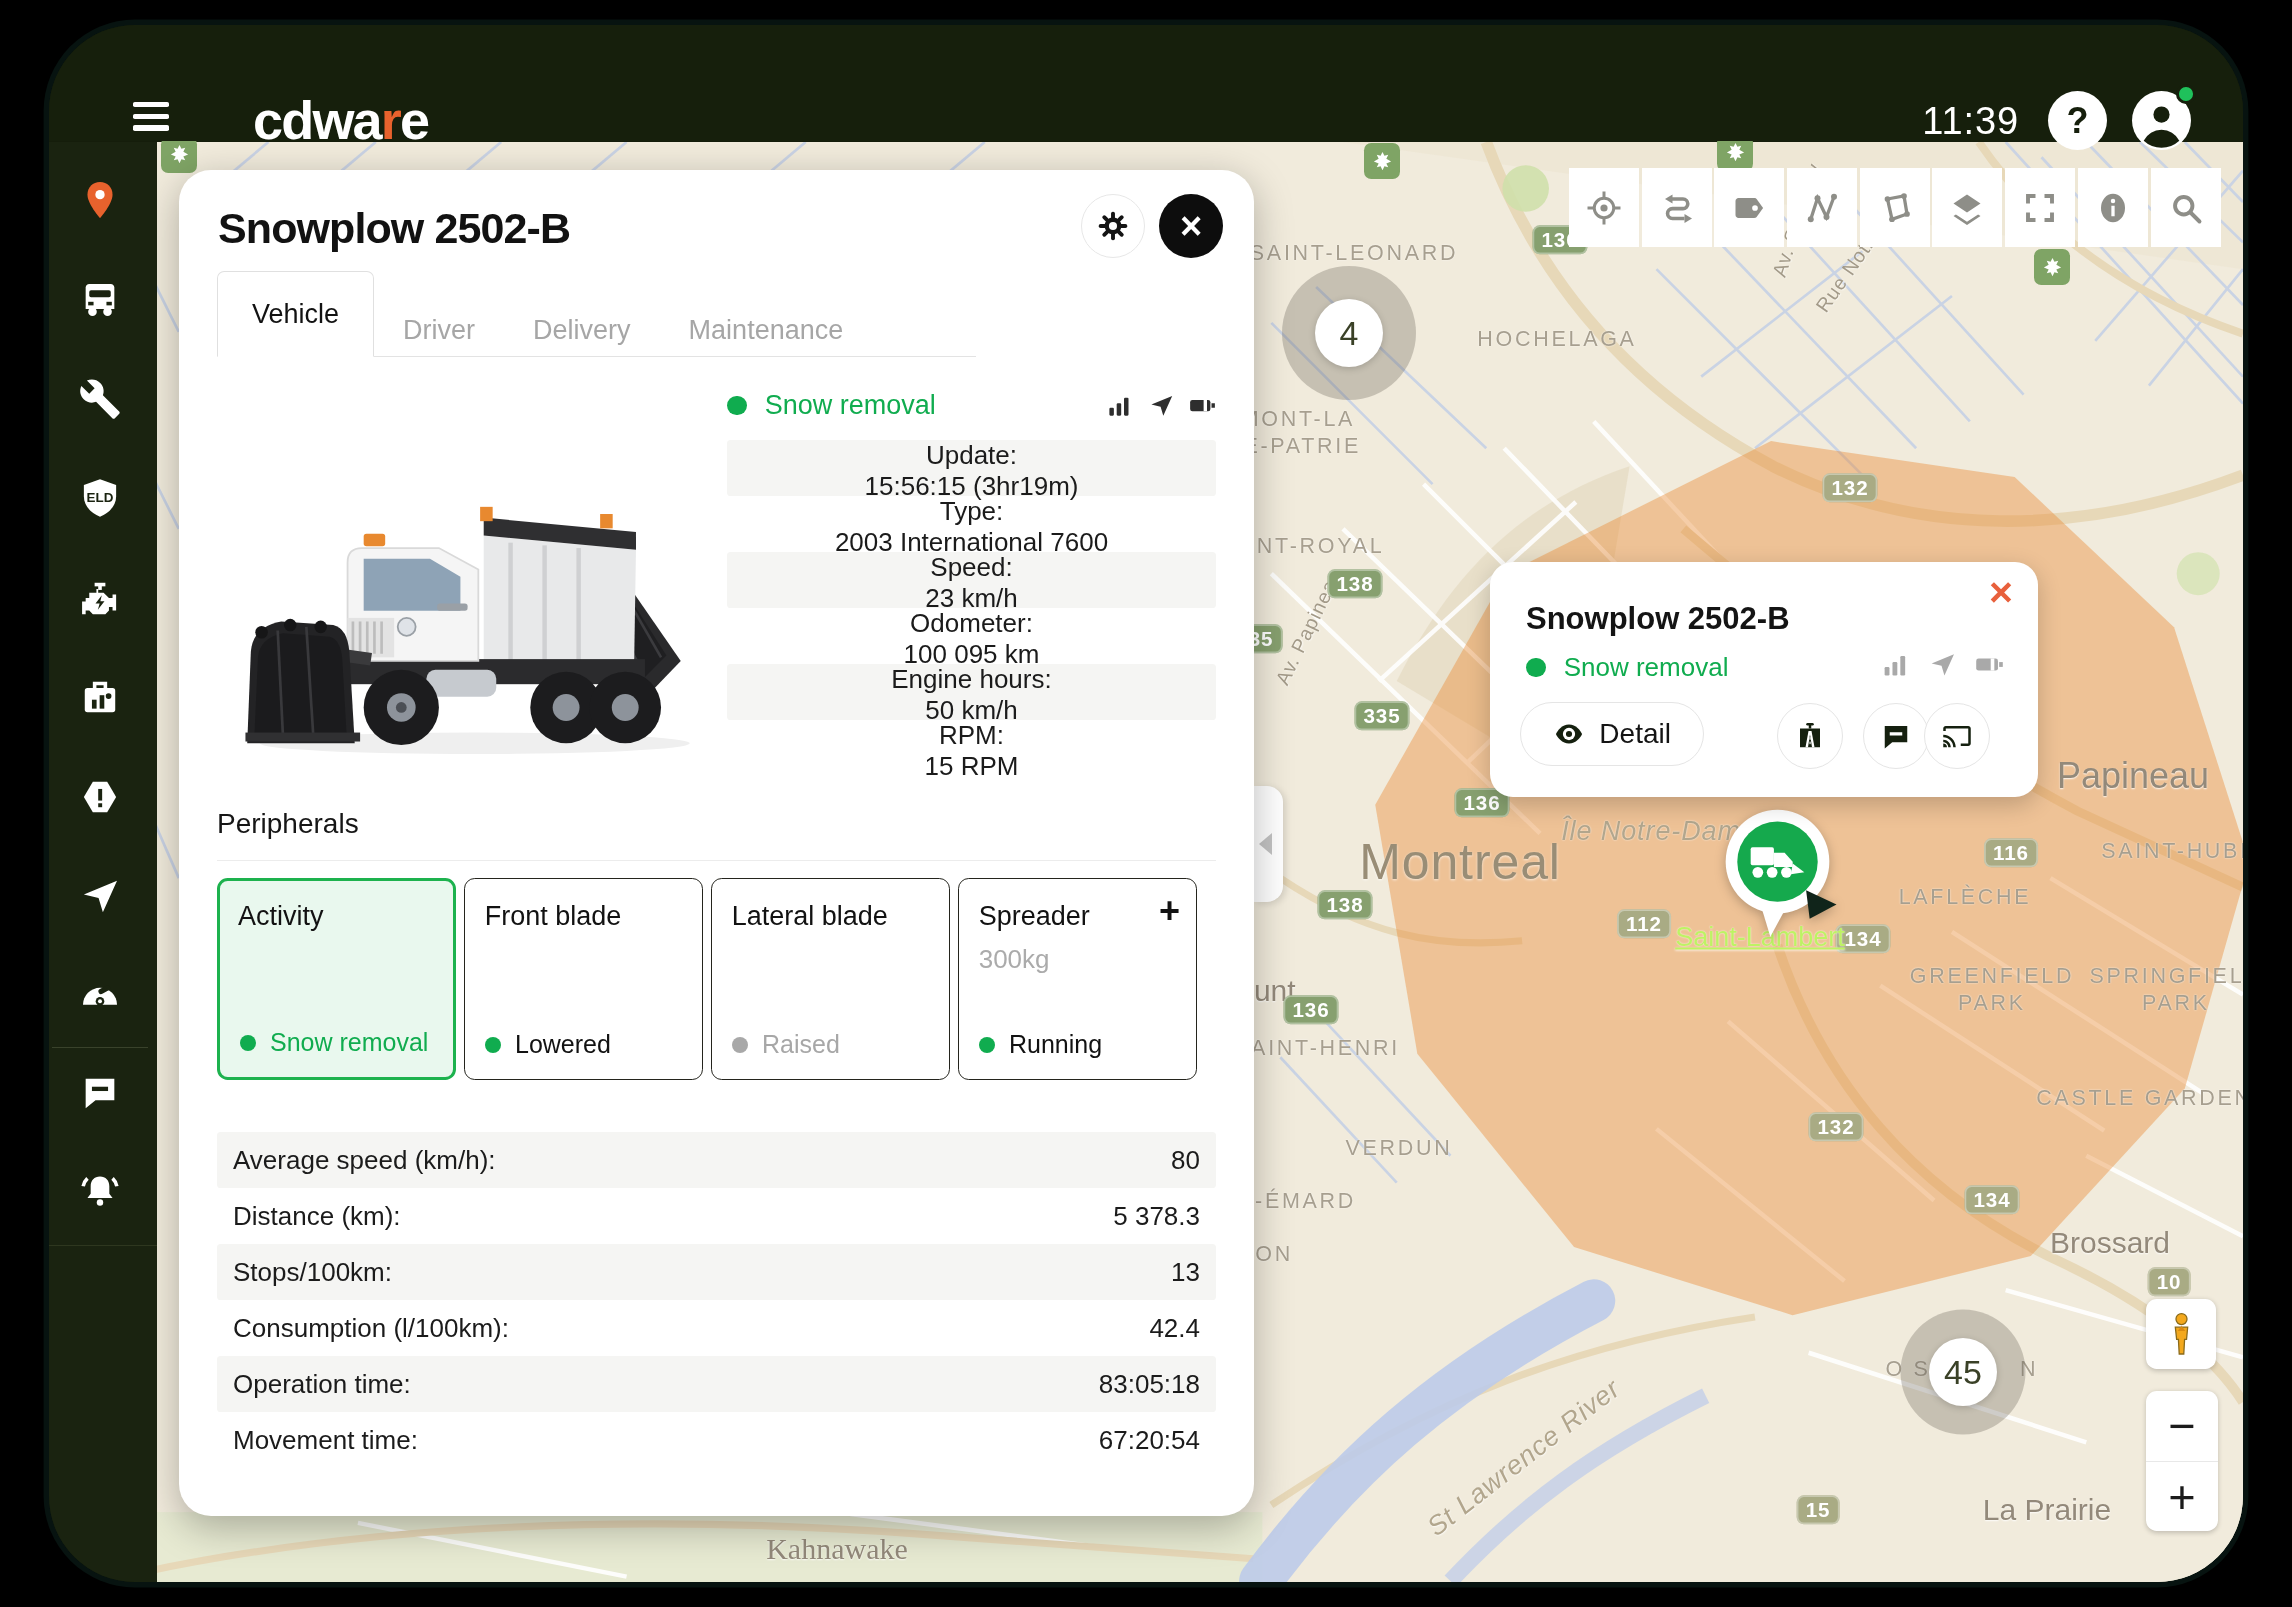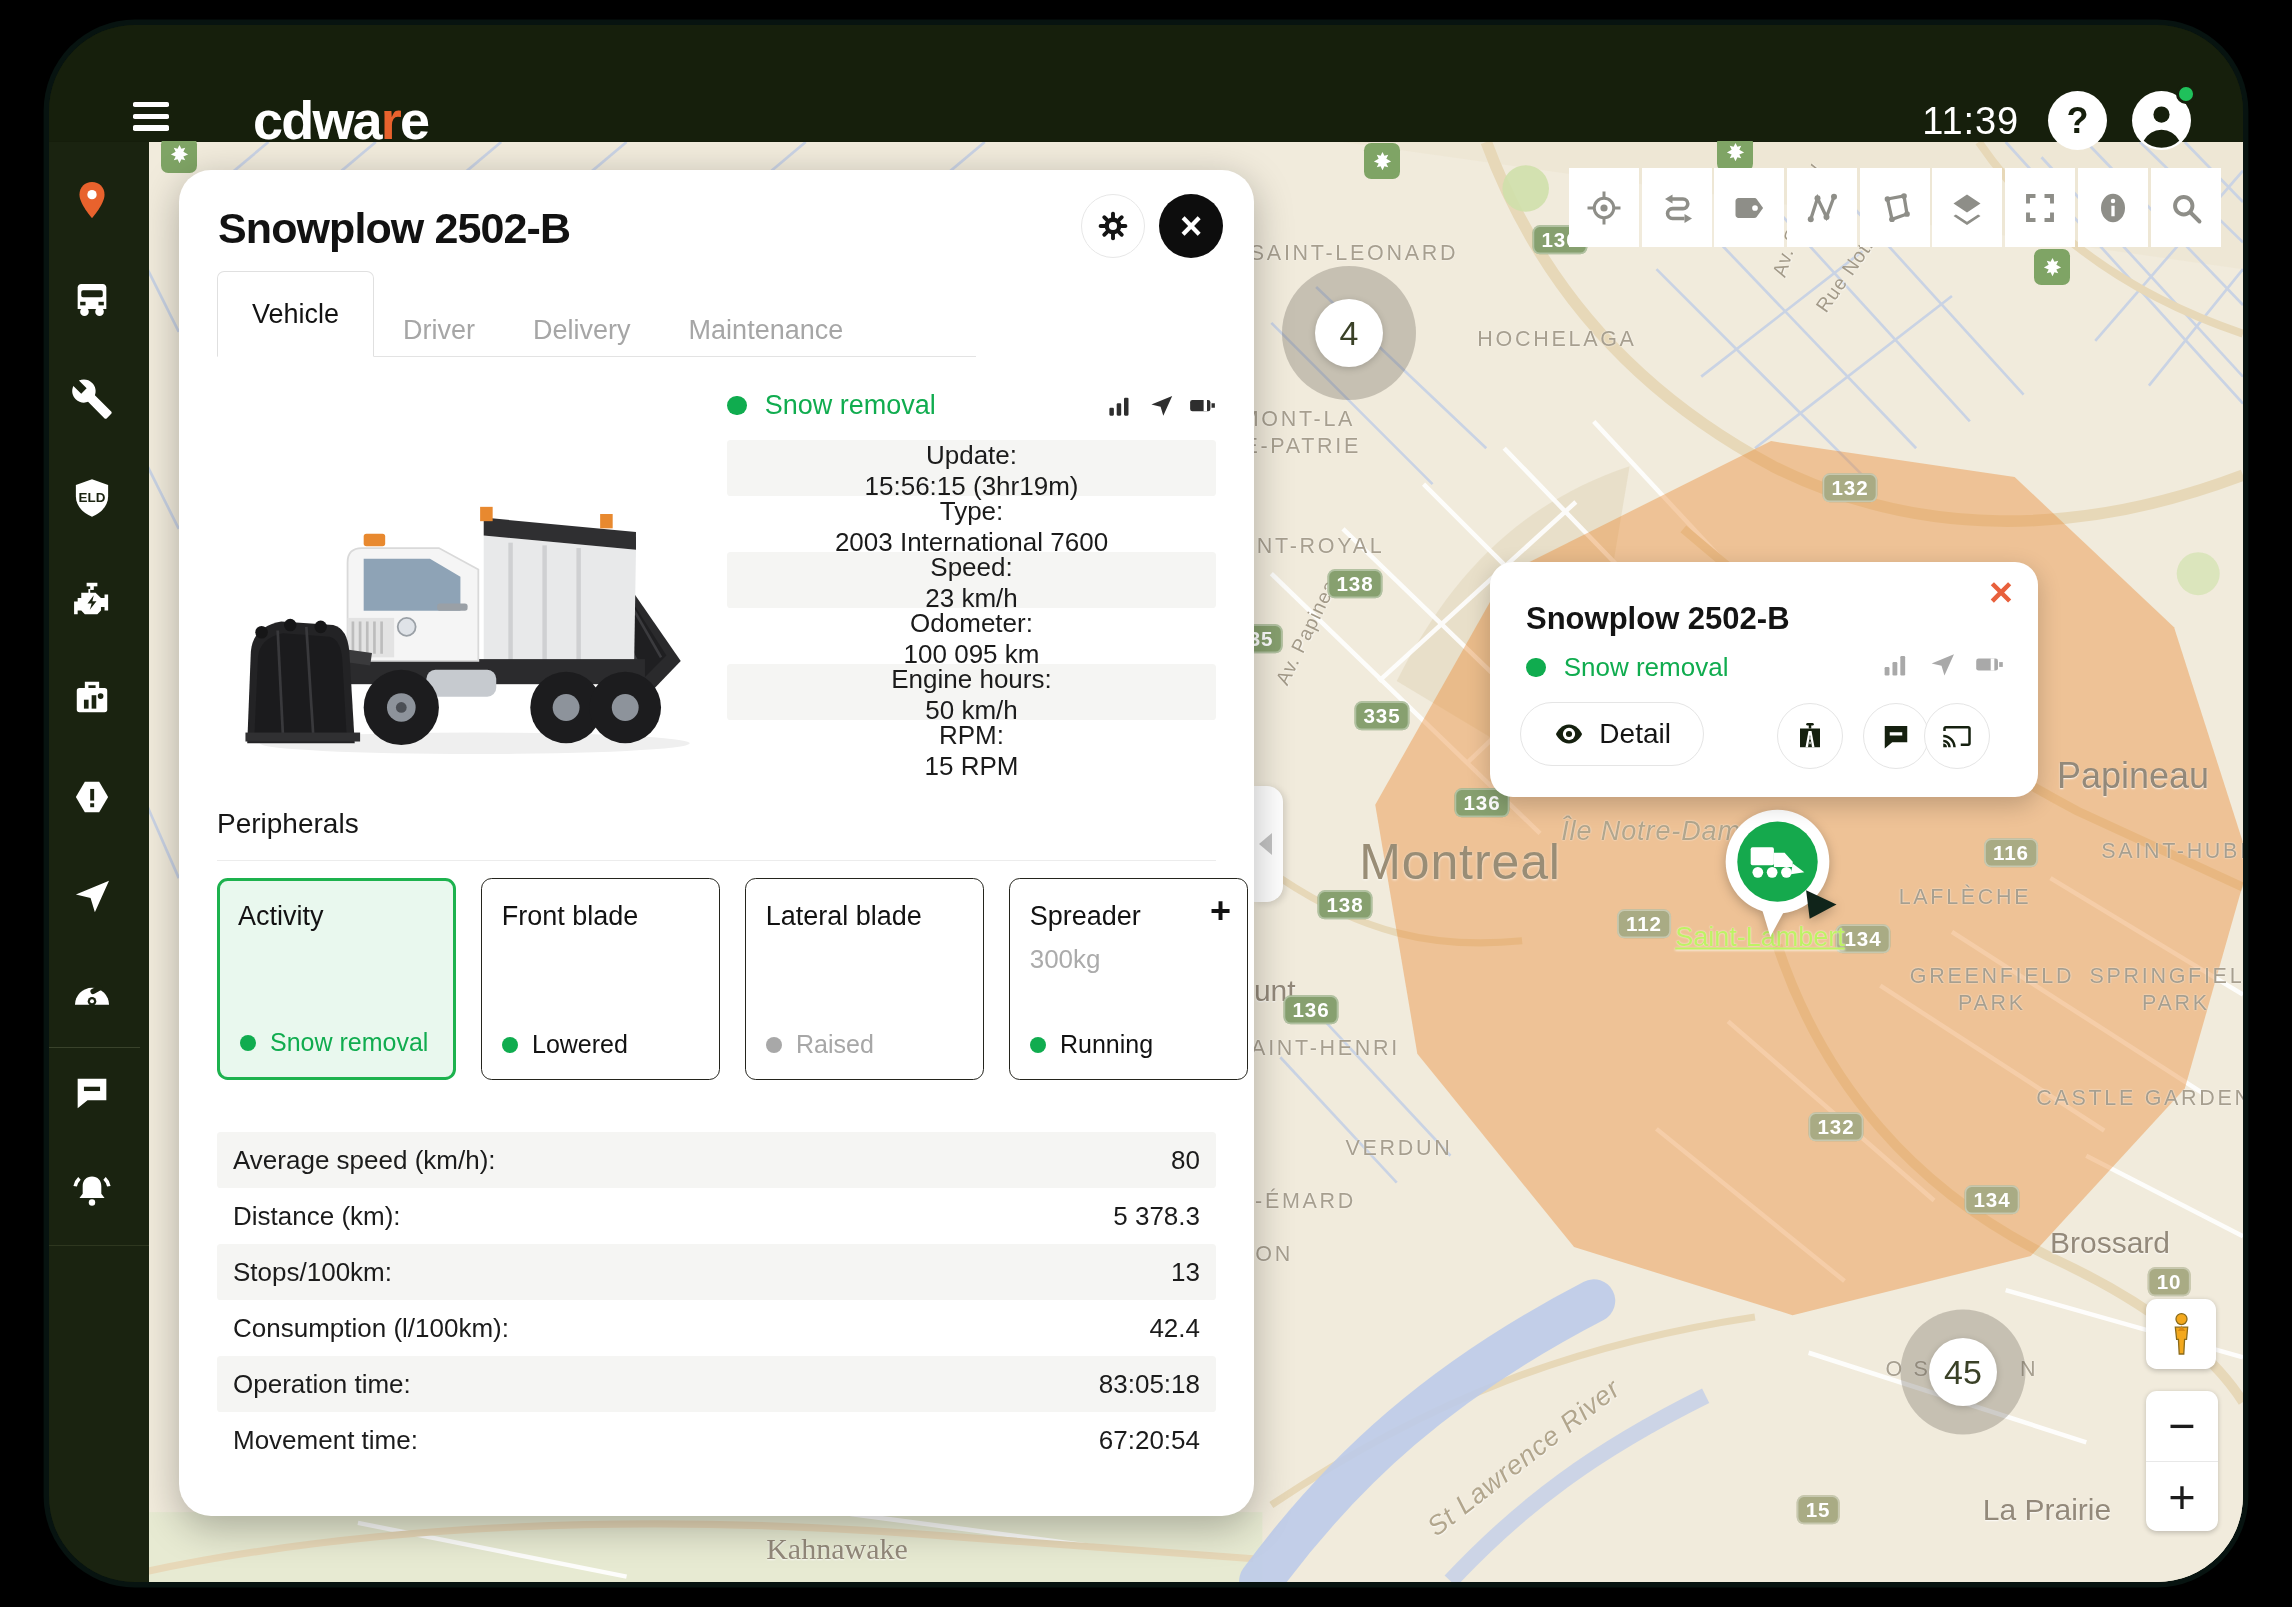--- a/index.html
+++ b/index.html
@@ -15,21 +15,21 @@
   .logo{position:absolute;left:204px;top:64px;font-size:54px;font-weight:700;letter-spacing:-1.8px;color:#fff;}
   .logo .accent{color:#e8622d;}
   .tb-time{position:absolute;right:224px;top:75px;font-size:38px;color:#fff;letter-spacing:0.9px;}
   .tb-circle{position:absolute;top:66px;width:59px;height:59px;border-radius:50%;background:#fff;display:flex;align-items:center;justify-content:center;}
   .tb-help{right:136px;}
   .tb-help .q{font-size:36px;font-weight:700;color:#161f0c;}
   .tb-avatar{right:52px;}
   .tb-dot{position:absolute;right:47px;top:59px;width:19.7px;height:19.7px;border-radius:50%;background:#1fc15b;border:3.6px solid #161f0c;z-index:2;}
 
   
-  .sidebar{position:absolute;left:35px;top:142px;width:114px;height:1440px;background:#1a2310;z-index:60;}
+  .sidebar{position:absolute;left:43px;top:142px;width:114px;height:1440px;background:#1a2310;z-index:60;}
   .side-ic{position:absolute;left:50%;transform:translate(-50%,-50%);width:43px;height:43px;cursor:pointer;}
   .side-divider{position:absolute;left:9px;right:9px;height:0.9px;background:#39422b;}
   .side-bottom{position:absolute;left:0;right:0;top:1103px;border-top:0.9px solid #2e371f;bottom:0;}
 
   
   .map{position:absolute;left:143px;top:142px;width:2100px;height:1440px;background:#f1ebdc;z-index:1;}
   .map-svg{position:absolute;left:0;top:0;}
   .maplabel{position:absolute;transform:translate(-50%,-50%);color:#a79f8f;font-size:21.5px;letter-spacing:2.7px;white-space:nowrap;text-shadow:0 0.9px 1.8px rgba(255,255,255,.9);z-index:10;}
   .ml-city{font-size:50px;letter-spacing:0.9px;color:#998d76;font-weight:400;text-shadow:0 0.9px 2.7px rgba(255,255,255,.7);}
   .ml-town{font-size:36px;letter-spacing:0;color:#93897a;}
@@ -88,21 +88,21 @@
   .vstatus .dot{width:19.7px;height:19.7px;margin-right:18px;}
   .vstatus .txt{font-size:27px;color:#10ac4f;flex:1;}
   .vstatus .ic{display:flex;gap:14.3px;color:#2e2e2e;}
   .vstatus .ic svg{width:27px;height:27px;}
   .irows{position:absolute;left:548px;top:270px;width:489px;}
   .irow{height:56px;display:flex;align-items:center;justify-content:space-between;padding:0 16px;font-size:26px;color:#1b1b1b;flex-direction:column;}
   .irow:nth-child(odd){background:#f5f5f3;border-radius:3.6px;}
   .truckart{position:absolute;left:36px;top:222px;width:498px;height:373px;}
   .peri-h{position:absolute;left:38px;top:638px;font-size:28px;color:#161616;}
   .peri-hr{position:absolute;left:38px;right:38px;top:690px;height:0.9px;background:#ececec;}
-  .cards{position:absolute;left:38px;top:708px;display:flex;gap:25px;}
+  .cards{position:absolute;left:38px;top:708px;display:flex;gap:8px;}
   .card{width:239px;height:202px;border:1.8px solid #24241d;border-radius:10.7px;position:relative;background:#fff;padding:21.5px 19.7px;cursor:pointer;}
   .card.active{border:3.6px solid #1db24e;background:#e9f8ee;padding:19.7px 18px;}
   .card .ct{font-size:27px;color:#121212;}
   .card .sub{font-size:26px;color:#ababab;margin-top:12.5px;}
   .card .cs{position:absolute;left:19.7px;bottom:19.7px;display:flex;align-items:center;gap:14.3px;font-size:25px;color:#121212;}
   .card .cs .dot{width:16px;height:16px;}
   .card .cs.green{color:#10ac4f;}
   .card .cs.muted{color:#a7a7a7;}
   .card .plus{position:absolute;right:16px;top:10.7px;font-size:36px;color:#121212;font-weight:600;cursor:pointer;}
   .srows{position:absolute;left:38px;top:962px;width:999px;}

